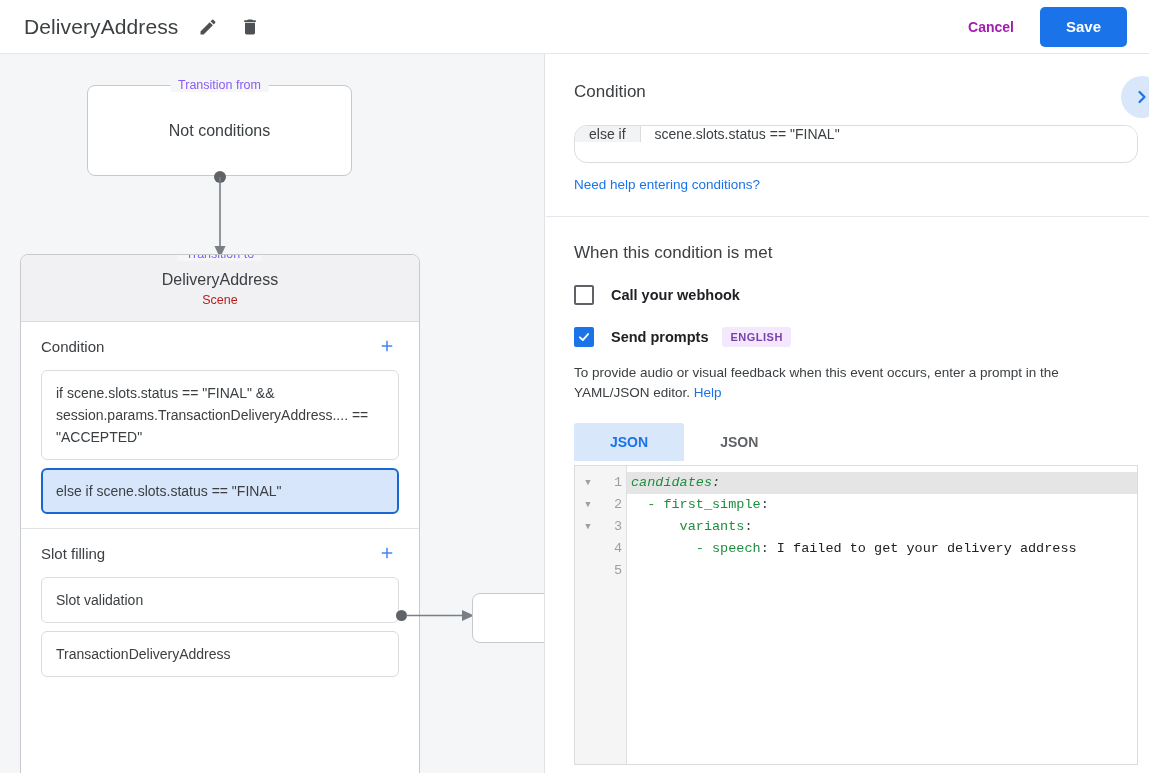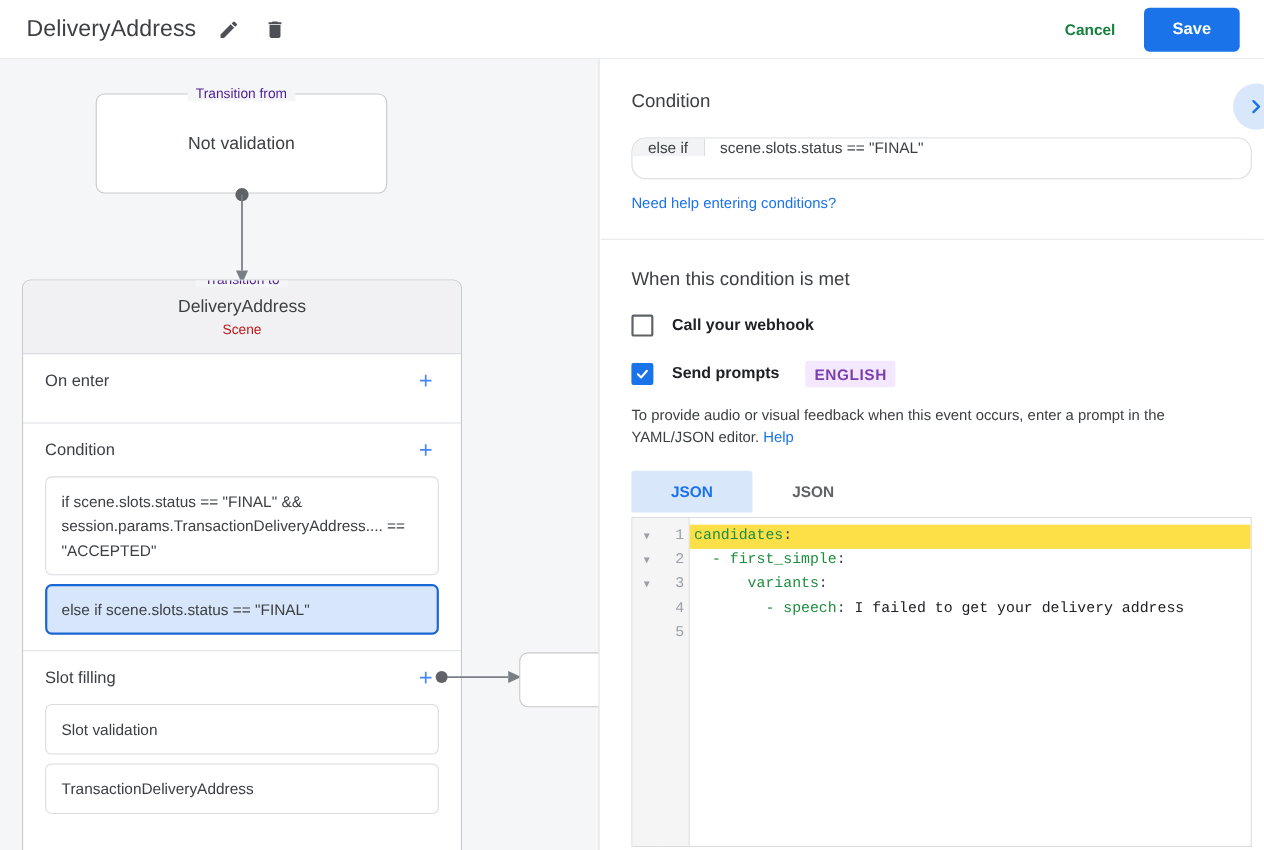--- a/index.html
+++ b/index.html
@@ -24,21 +24,21 @@
     font-size: 21px; color: #3c4043; letter-spacing: .1px;
   }
   .hdr-icon {
     margin-left: 18px; width: 24px; height: 24px;
     display: flex; align-items: center; justify-content: center;
     cursor: pointer;
   }
   .hdr-icon svg { display: block; }
   #topbar-right { margin-left: auto; display: flex; align-items: center; }
   #cancel-btn {
-    font-size: 14px; font-weight: bold; color: #15803d;
+    font-size: 14px; font-weight: bold; color: #a21caf;
     padding: 9px 14px; border-radius: 4px; cursor: pointer;
     background: none; border: none; font-family: inherit;
   }
   #save-btn {
     margin-left: 12px; margin-right: 22px;
     background: #1a73e8; color: #ffffff;
     font-size: 15px; font-weight: bold;
     padding: 0 26px; height: 40px; line-height: 40px;
     border: none; border-radius: 5px; cursor: pointer;
     font-family: inherit;
@@ -58,21 +58,21 @@
     position: absolute;
     border: 1px solid #c7c9cc;
     border-radius: 8px;
     background: #ffffff;
   }
   .flow-legend {
     position: absolute; top: -8px; left: 50%;
     transform: translateX(-50%);
     background: #f5f6f8;
     padding: 0 8px;
-    font-size: 12.5px; color: #4c1d95;
+    font-size: 12.5px; color: #8b5cf6;
     white-space: nowrap;
     text-align: center;
   }
 
   #transition-from {
     left: 87px; top: 31px; width: 265px; height: 91px;
     display: flex; align-items: center; justify-content: center;
   }
   #transition-from-value { font-size: 16px; color: #3c4043; }
 
@@ -185,23 +185,23 @@
     width: 20px; height: 20px; border-radius: 2px;
     border: 2px solid #5f6368; background: #ffffff;
     cursor: pointer; flex: 0 0 auto;
   }
   .chkbox.checked {
     background: #1a73e8; border-color: #1a73e8;
     display: flex; align-items: center; justify-content: center;
   }
   .chk-label { margin-left: 17px; font-size: 14.5px; font-weight: bold; color: #202124; }
   .badge {
-    margin-left: 24px;
+    margin-left: 14px;
     background: #f3e8fd; color: #7b3fad;
-    font-size: 14px; font-weight: bold; letter-spacing: .5px;
+    font-size: 11px; font-weight: bold; letter-spacing: .5px;
     padding: 4px 8px; border-radius: 3px; text-align: center;
   }
   #helper-text {
     margin-top: 16px; font-size: 13.5px; color: #3c4043; line-height: 20px;
     width: 560px;
   }
   #helper-text .link { margin-top: 0; font-size: 13.5px; }
 
   
   #tabs { display: flex; margin-top: 20px; }
@@ -229,21 +229,21 @@
     color: #9aa0a6; font-size: 9px; cursor: pointer;
   }
   #num-col {
     width: 26px; background: #f5f5f5; flex: 0 0 auto;
     padding-top: 6px; border-right: 1px solid #e0e0e0;
     text-align: right; padding-right: 4px;
   }
   .lnum { height: 22px; line-height: 22px; color: #9aa0a6; }
   #code-col { flex: 1; padding-top: 6px; position: relative; }
   .cline { height: 22px; line-height: 22px; white-space: pre; padding-left: 4px; }
-  .cline.hl { background: #fde047; }
+  .cline.hl { background: #e5e5e5; font-style: italic; }
   .k { color: #1e8e3e; }
   .p { color: #3c4043; }
   .s { color: #202124; }
 </style>
 </head>
 <body>
 
 <div id="topbar">
   <div id="page-title">DeliveryAddress</div>
 
@@ -262,47 +262,37 @@
   <div id="topbar-right">
     <button id="cancel-btn">Cancel</button>
     <button id="save-btn">Save</button>
   </div>
 </div>
 
 <div id="canvas">
 
   <div class="flow-card" id="transition-from">
     <div class="flow-legend">Transition from</div>
-    <div id="transition-from-value">Not validation</div>
+    <div id="transition-from-value">Not conditions</div>
   </div>
 
   <svg id="connector">
     <circle cx="8" cy="7" r="6" fill="#5f6368"></circle>
     <line x1="8" y1="7" x2="8" y2="76" stroke="#7a7f85" stroke-width="1.6"></line>
     <polygon points="8,88 2.5,76 13.5,76" fill="#7a7f85"></polygon>
   </svg>
 
   <div class="flow-card" id="transition-to">
     <div class="flow-legend">Transition to</div>
 
     <div id="tt-header">
       <div id="tt-name">DeliveryAddress</div>
       <div id="tt-sub">Scene</div>
     </div>
 
-    <div class="tt-section">
-      <div class="tt-section-head">
-        <span class="tt-section-title">On enter</span>
-        <span class="plus-btn">
-          <svg width="18" height="18" viewBox="0 0 24 24" fill="#4285f4">
-              <path d="M19 13h-6v6h-2v-6H5v-2h6V5h2v6h6v2z"></path>
-            </svg>
-        </span>
-      </div>
-    </div>
 
     <div class="tt-section">
       <div class="tt-section-head">
         <span class="tt-section-title">Condition</span>
         <span class="plus-btn">
           <svg width="18" height="18" viewBox="0 0 24 24" fill="#4285f4">
               <path d="M19 13h-6v6h-2v-6H5v-2h6V5h2v6h6v2z"></path>
             </svg>
         </span>
       </div>

